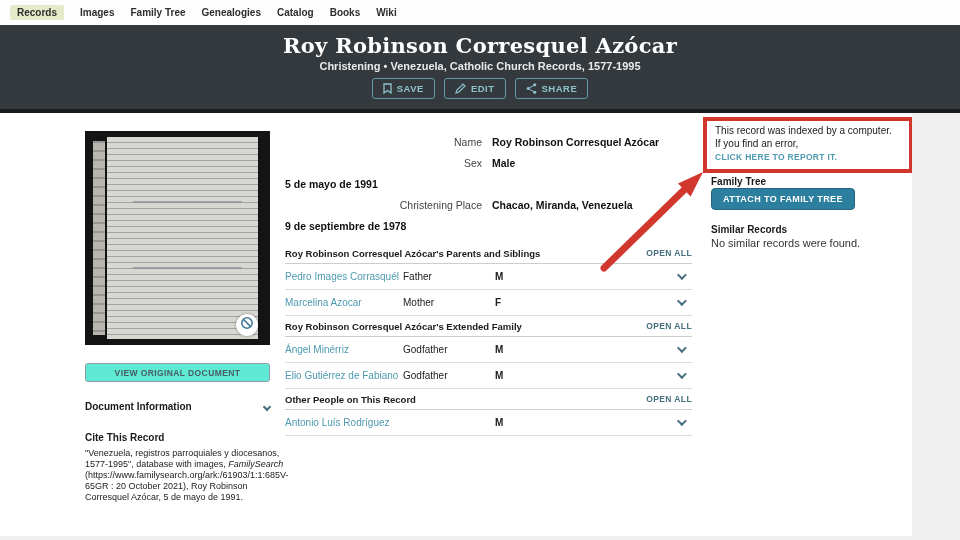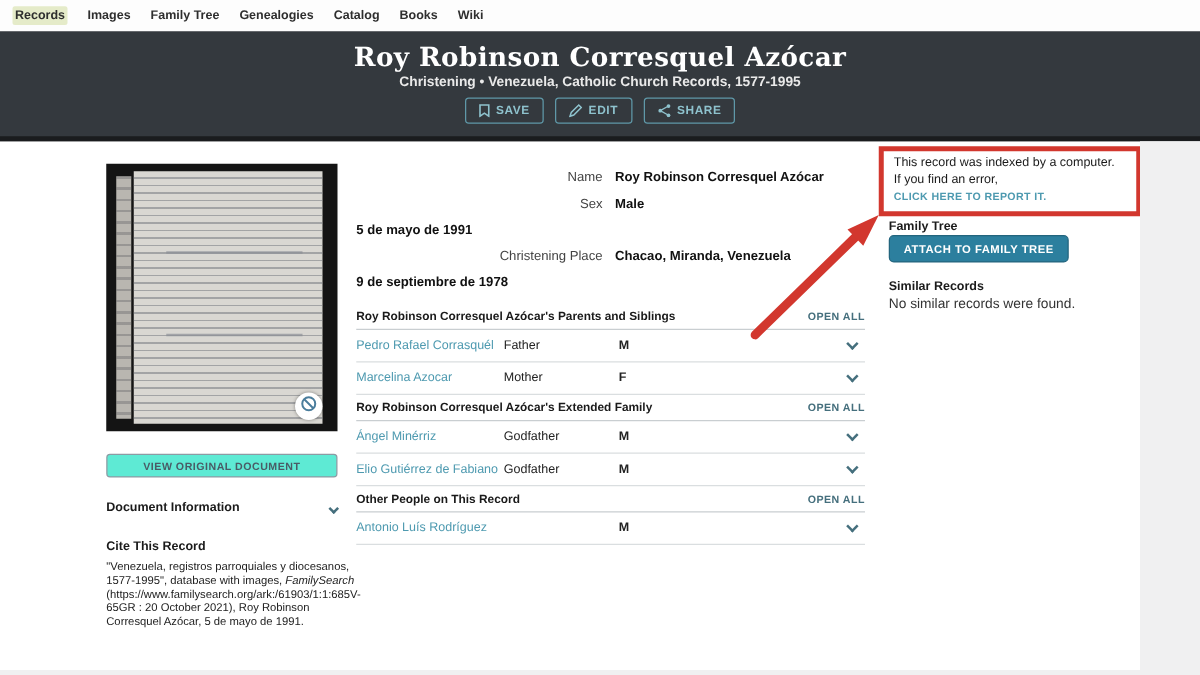--- a/index.html
+++ b/index.html
@@ -2,21 +2,21 @@
 <html><head>
 <meta charset="utf-8">
 <style>
   * { margin:0; padding:0; box-sizing:border-box; }
   html,body { width:960px; height:540px; overflow:hidden; background:#fff;
     font-family:"Liberation Sans", sans-serif; }
   
   .topnav { position:absolute; left:0; top:0; width:960px; height:25px; background:#fdfdfd;
     display:flex; align-items:center; padding-left:10px; gap:16px; }
   .nav-item { font-size:10px; font-weight:700; color:#2e2e2e; cursor:pointer; white-space:nowrap; }
-  .nav-item.active { background:#e5ebc9; padding:2px 2px; border-radius:2px; }
+  .nav-item.active { background:#e5ebc9; padding:2px 7px; border-radius:2px; }
   
   .hero { position:absolute; left:0; top:25px; width:960px; height:88px; background:#34393e;
     border-bottom:4px solid #1a1c1e; text-align:center; color:#fff; }
   .hero-title { font-family:"DejaVu Serif", serif; font-weight:700; font-size:21px;
     letter-spacing:.3px; padding-top:8px; }
   .hero-sub { font-size:11px; font-weight:700; color:#e9e9e9; margin-top:2px; }
   .hero-actions { margin-top:6px; display:flex; justify-content:center; gap:9px; }
   .hbtn { display:inline-flex; align-items:center; gap:5px; background:transparent;
     border:1px solid #5f98a8; border-radius:3px; color:#8ec2cd; font-size:9.5px; font-weight:700;
     letter-spacing:.5px; padding:4px 10px; cursor:pointer; font-family:inherit; }
@@ -166,21 +166,21 @@
     <span class="detail-value">9 de septiembre de 1978</span>
   </div>
 </div>
 
 <div class="family">
   <div class="fam-header">
     <span class="fam-title">Roy Robinson Corresquel Azócar's Parents and Siblings</span>
     <span class="open-all">OPEN ALL</span>
   </div>
   <div class="fam-row">
-    <span class="fam-name">Pedro Rafael Corrasquél</span>
+    <span class="fam-name">Pedro Images Corrasquél</span>
     <span class="fam-role">Father</span>
     <span class="fam-sex">M</span>
     <span class="chev"></span>
   </div>
   <div class="fam-row">
     <span class="fam-name">Marcelina Azocar</span>
     <span class="fam-role">Mother</span>
     <span class="fam-sex">F</span>
     <span class="chev"></span>
   </div>

